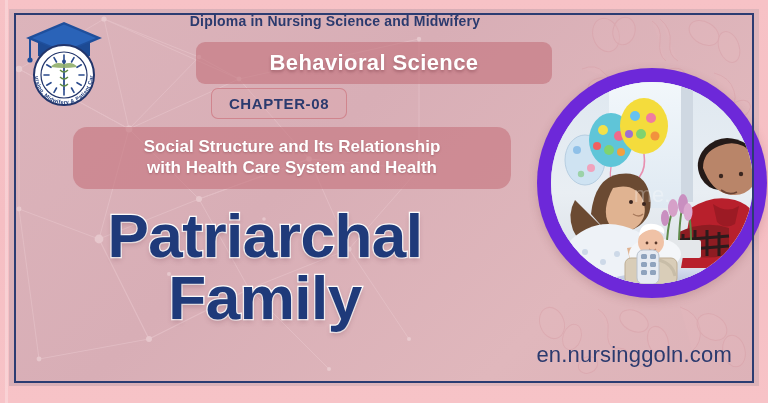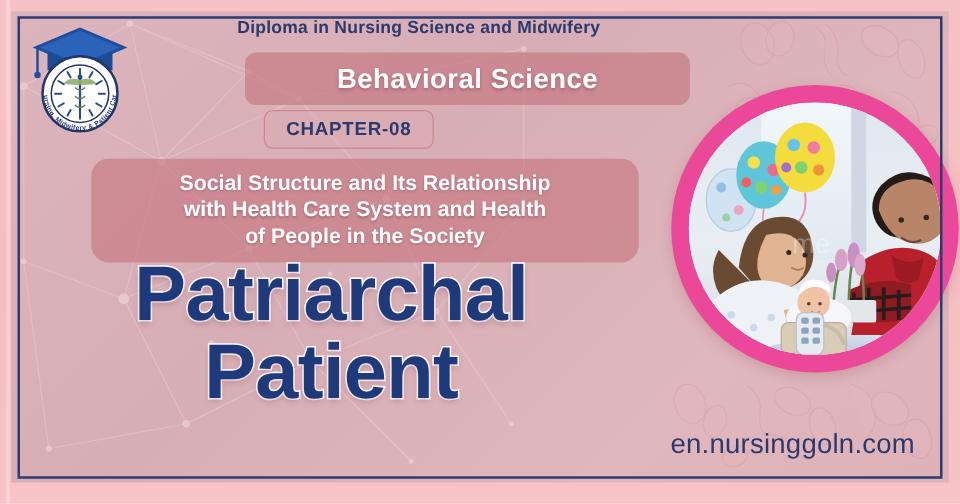--- a/index.html
+++ b/index.html
@@ -189,21 +189,21 @@
   }
 
   
   .photo-ring {
     position: absolute;
     left: 537px;
     top: 68px;
     width: 230px;
     height: 230px;
     border-radius: 50%;
-    background: #ec4899;
+    background: #6d28d9;
     z-index: 10;
     box-shadow: 0 3px 10px rgba(120,60,70,.22);
   }
   .photo-clip {
     position: absolute;
     left: 14px;
     top: 14px;
     width: 202px;
     height: 202px;
     border-radius: 50%;
@@ -349,26 +349,25 @@
     <span>Behavioral Science</span>
   </div>
 
   <div class="chapter-badge">
     <span>CHAPTER-08</span>
   </div>
 
   <div class="topic-box">
     <div class="line">Social Structure and Its Relationship</div>
     <div class="line">with Health Care System and Health</div>
-    <div class="line">of People in the Society</div>
   </div>
 
   <div class="main-title">
     <div class="ln">Patriarchal</div>
-    <div class="ln">Patient</div>
+    <div class="ln">Family</div>
   </div>
 
   <div class="site-url">en.nursinggoln.com</div>
 
   <div class="photo-ring">
     <div class="photo-clip">
       <svg width="202" height="202" viewBox="0 0 202 202">
         <defs>
           <linearGradient id="wall" x1="0" y1="0" x2="0" y2="1">
             <stop offset="0%" stop-color="#dfe8f0"></stop>

